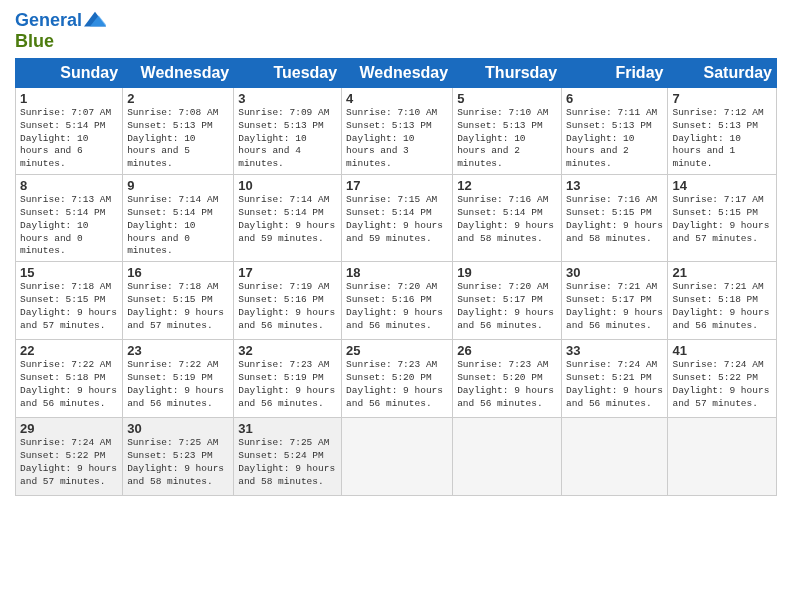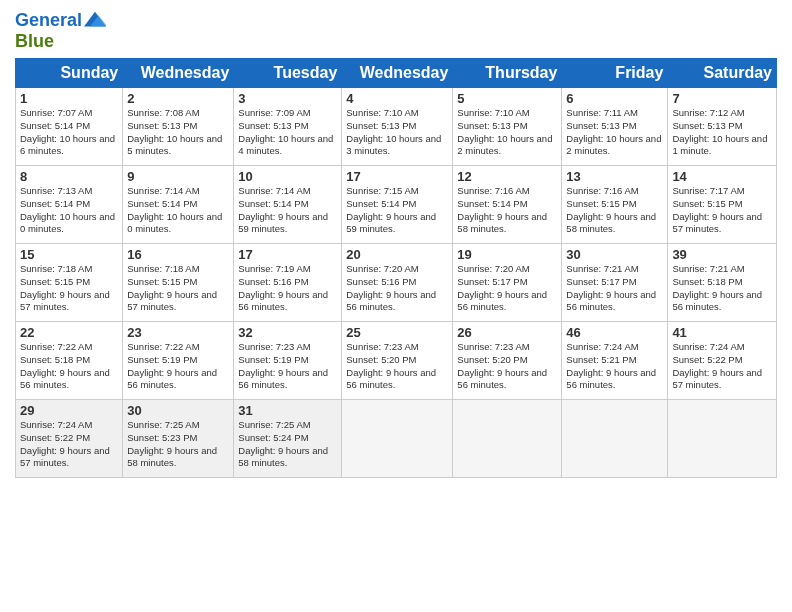--- a/index.html
+++ b/index.html
@@ -85,20 +85,21 @@
       font-size: 13px;
       font-weight: bold;
       color: #333;
       display: block;
       margin-bottom: 1px;
     }
     .day-info {
       font-size: 9.5px;
       color: #333;
       line-height: 1.35;
+      font-family: Liberation Mono, monospace;
     }
   </style>
 </head>
 <body>
 
 <div class="page">
   <div class="header">
     <div class="logo">
       <div>
         <div style="display:flex;align-items:center;">
@@ -199,33 +200,33 @@
           </td>
           <td>
             <span class="day-num">16</span>
             <div class="day-info">Sunrise: 7:18 AM<br>Sunset: 5:15 PM<br>Daylight: 9 hours and 57 minutes.</div>
           </td>
           <td>
             <span class="day-num">17</span>
             <div class="day-info">Sunrise: 7:19 AM<br>Sunset: 5:16 PM<br>Daylight: 9 hours and 56 minutes.</div>
           </td>
           <td>
-            <span class="day-num">20</span>
+            <span class="day-num">18</span>
             <div class="day-info">Sunrise: 7:20 AM<br>Sunset: 5:16 PM<br>Daylight: 9 hours and 56 minutes.</div>
           </td>
           <td>
             <span class="day-num">19</span>
             <div class="day-info">Sunrise: 7:20 AM<br>Sunset: 5:17 PM<br>Daylight: 9 hours and 56 minutes.</div>
           </td>
           <td>
             <span class="day-num">30</span>
             <div class="day-info">Sunrise: 7:21 AM<br>Sunset: 5:17 PM<br>Daylight: 9 hours and 56 minutes.</div>
           </td>
           <td>
-            <span class="day-num">39</span>
+            <span class="day-num">21</span>
             <div class="day-info">Sunrise: 7:21 AM<br>Sunset: 5:18 PM<br>Daylight: 9 hours and 56 minutes.</div>
           </td>
         </tr>
         <tr>
           <td>
             <span class="day-num">22</span>
             <div class="day-info">Sunrise: 7:22 AM<br>Sunset: 5:18 PM<br>Daylight: 9 hours and 56 minutes.</div>
           </td>
           <td>
             <span class="day-num">23</span>
@@ -237,21 +238,21 @@
           </td>
           <td>
             <span class="day-num">25</span>
             <div class="day-info">Sunrise: 7:23 AM<br>Sunset: 5:20 PM<br>Daylight: 9 hours and 56 minutes.</div>
           </td>
           <td>
             <span class="day-num">26</span>
             <div class="day-info">Sunrise: 7:23 AM<br>Sunset: 5:20 PM<br>Daylight: 9 hours and 56 minutes.</div>
           </td>
           <td>
-            <span class="day-num">46</span>
+            <span class="day-num">33</span>
             <div class="day-info">Sunrise: 7:24 AM<br>Sunset: 5:21 PM<br>Daylight: 9 hours and 56 minutes.</div>
           </td>
           <td>
             <span class="day-num">41</span>
             <div class="day-info">Sunrise: 7:24 AM<br>Sunset: 5:22 PM<br>Daylight: 9 hours and 57 minutes.</div>
           </td>
         </tr>
         <tr>
           <td>
             <span class="day-num">29</span>

